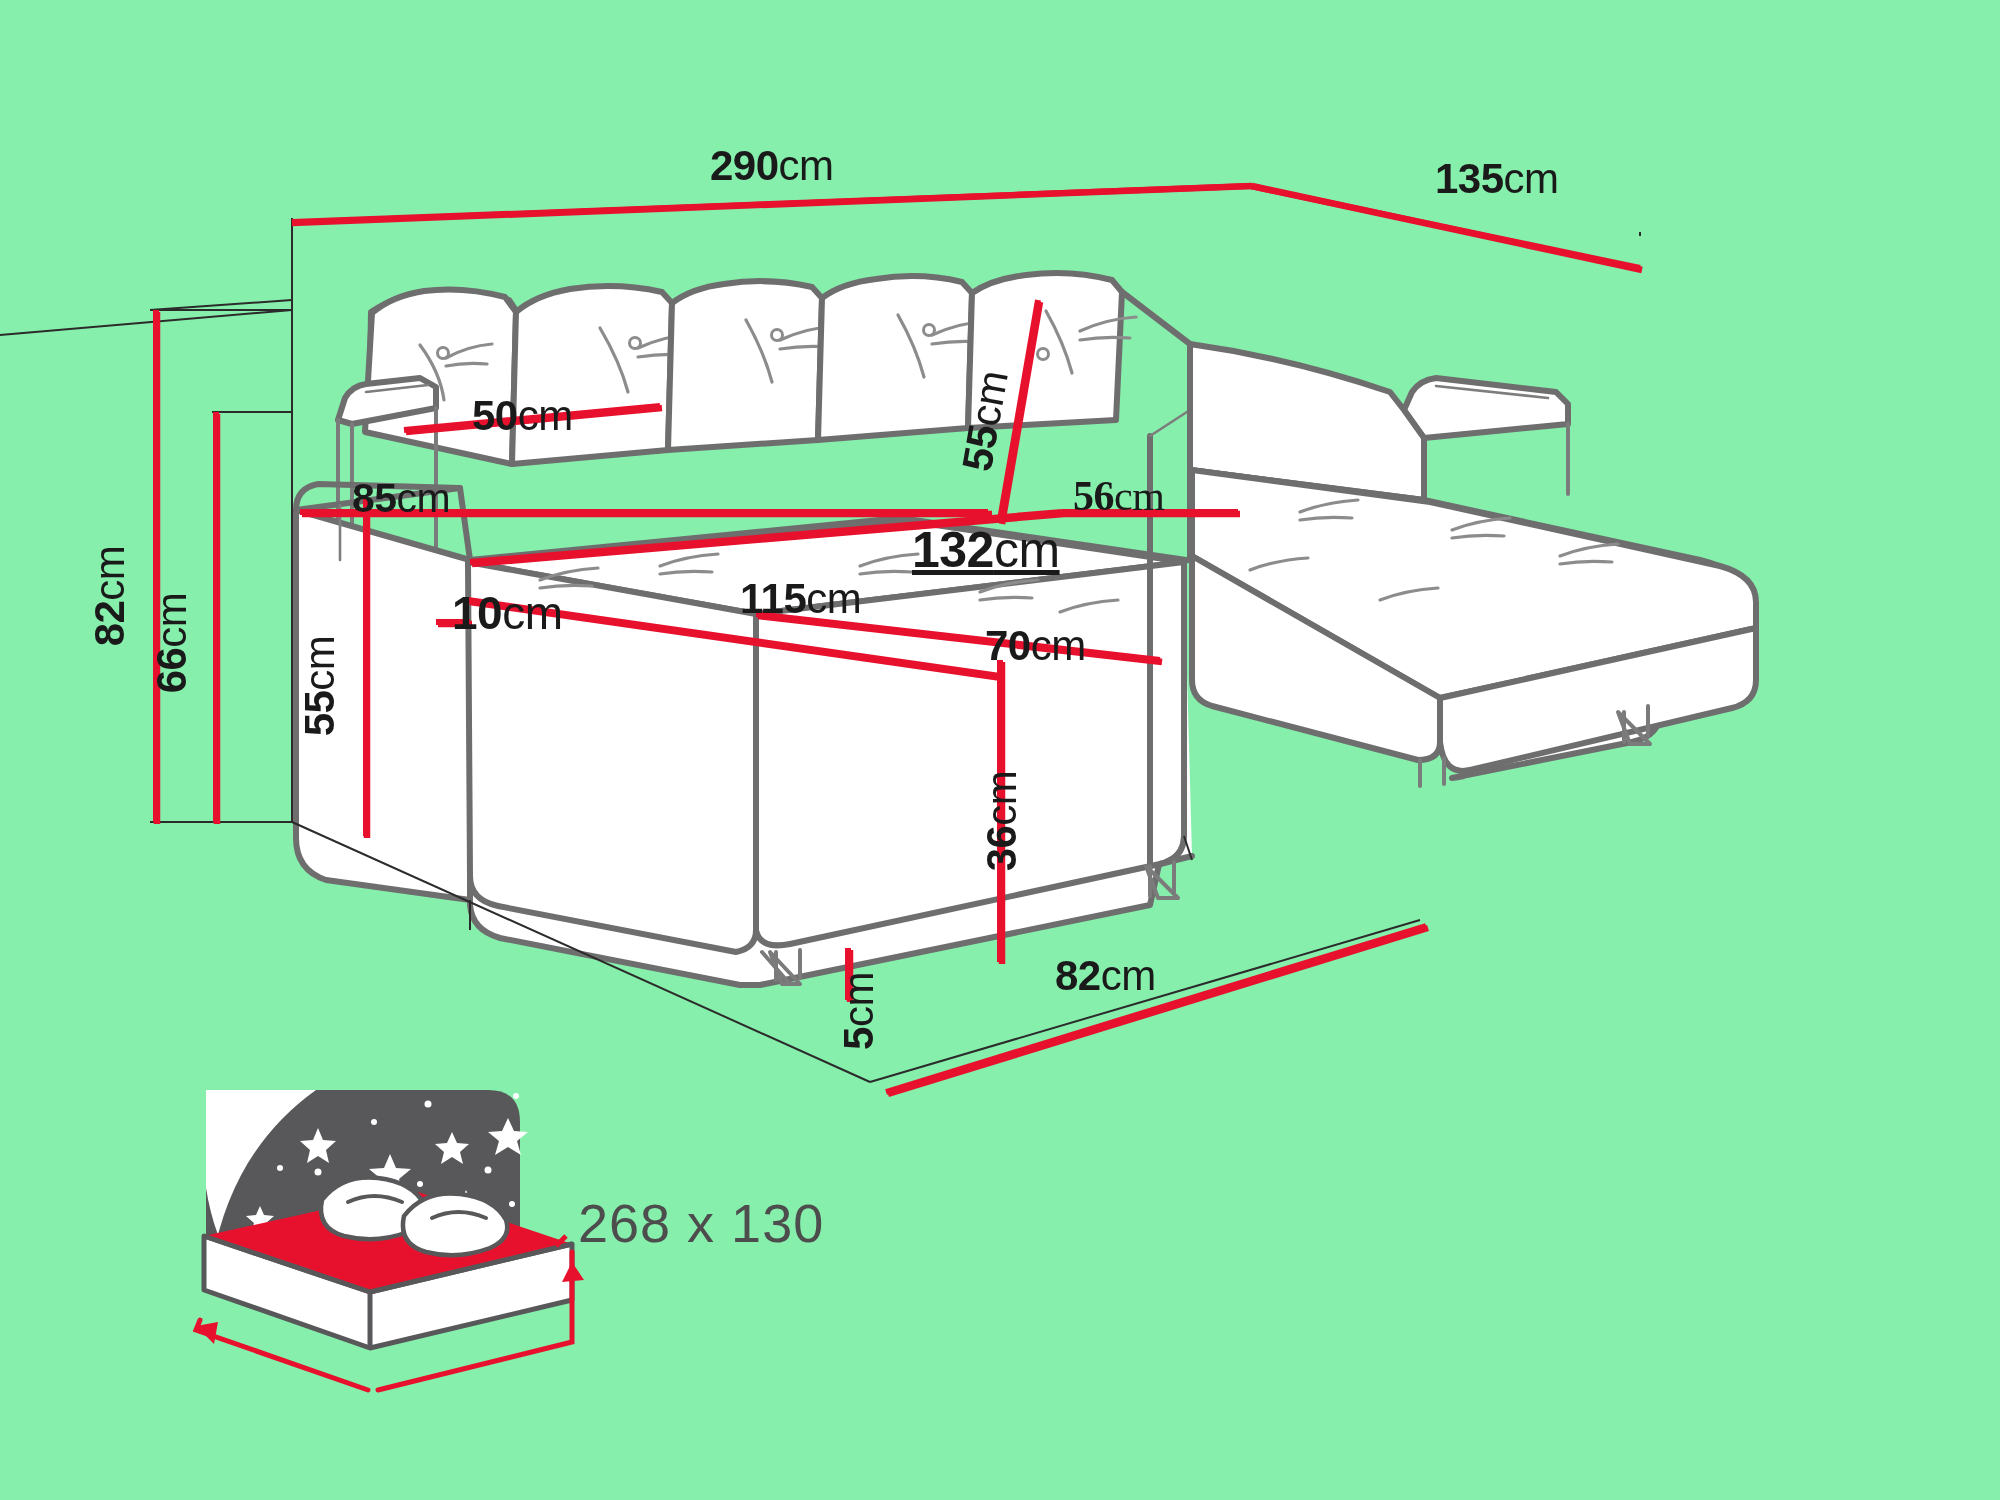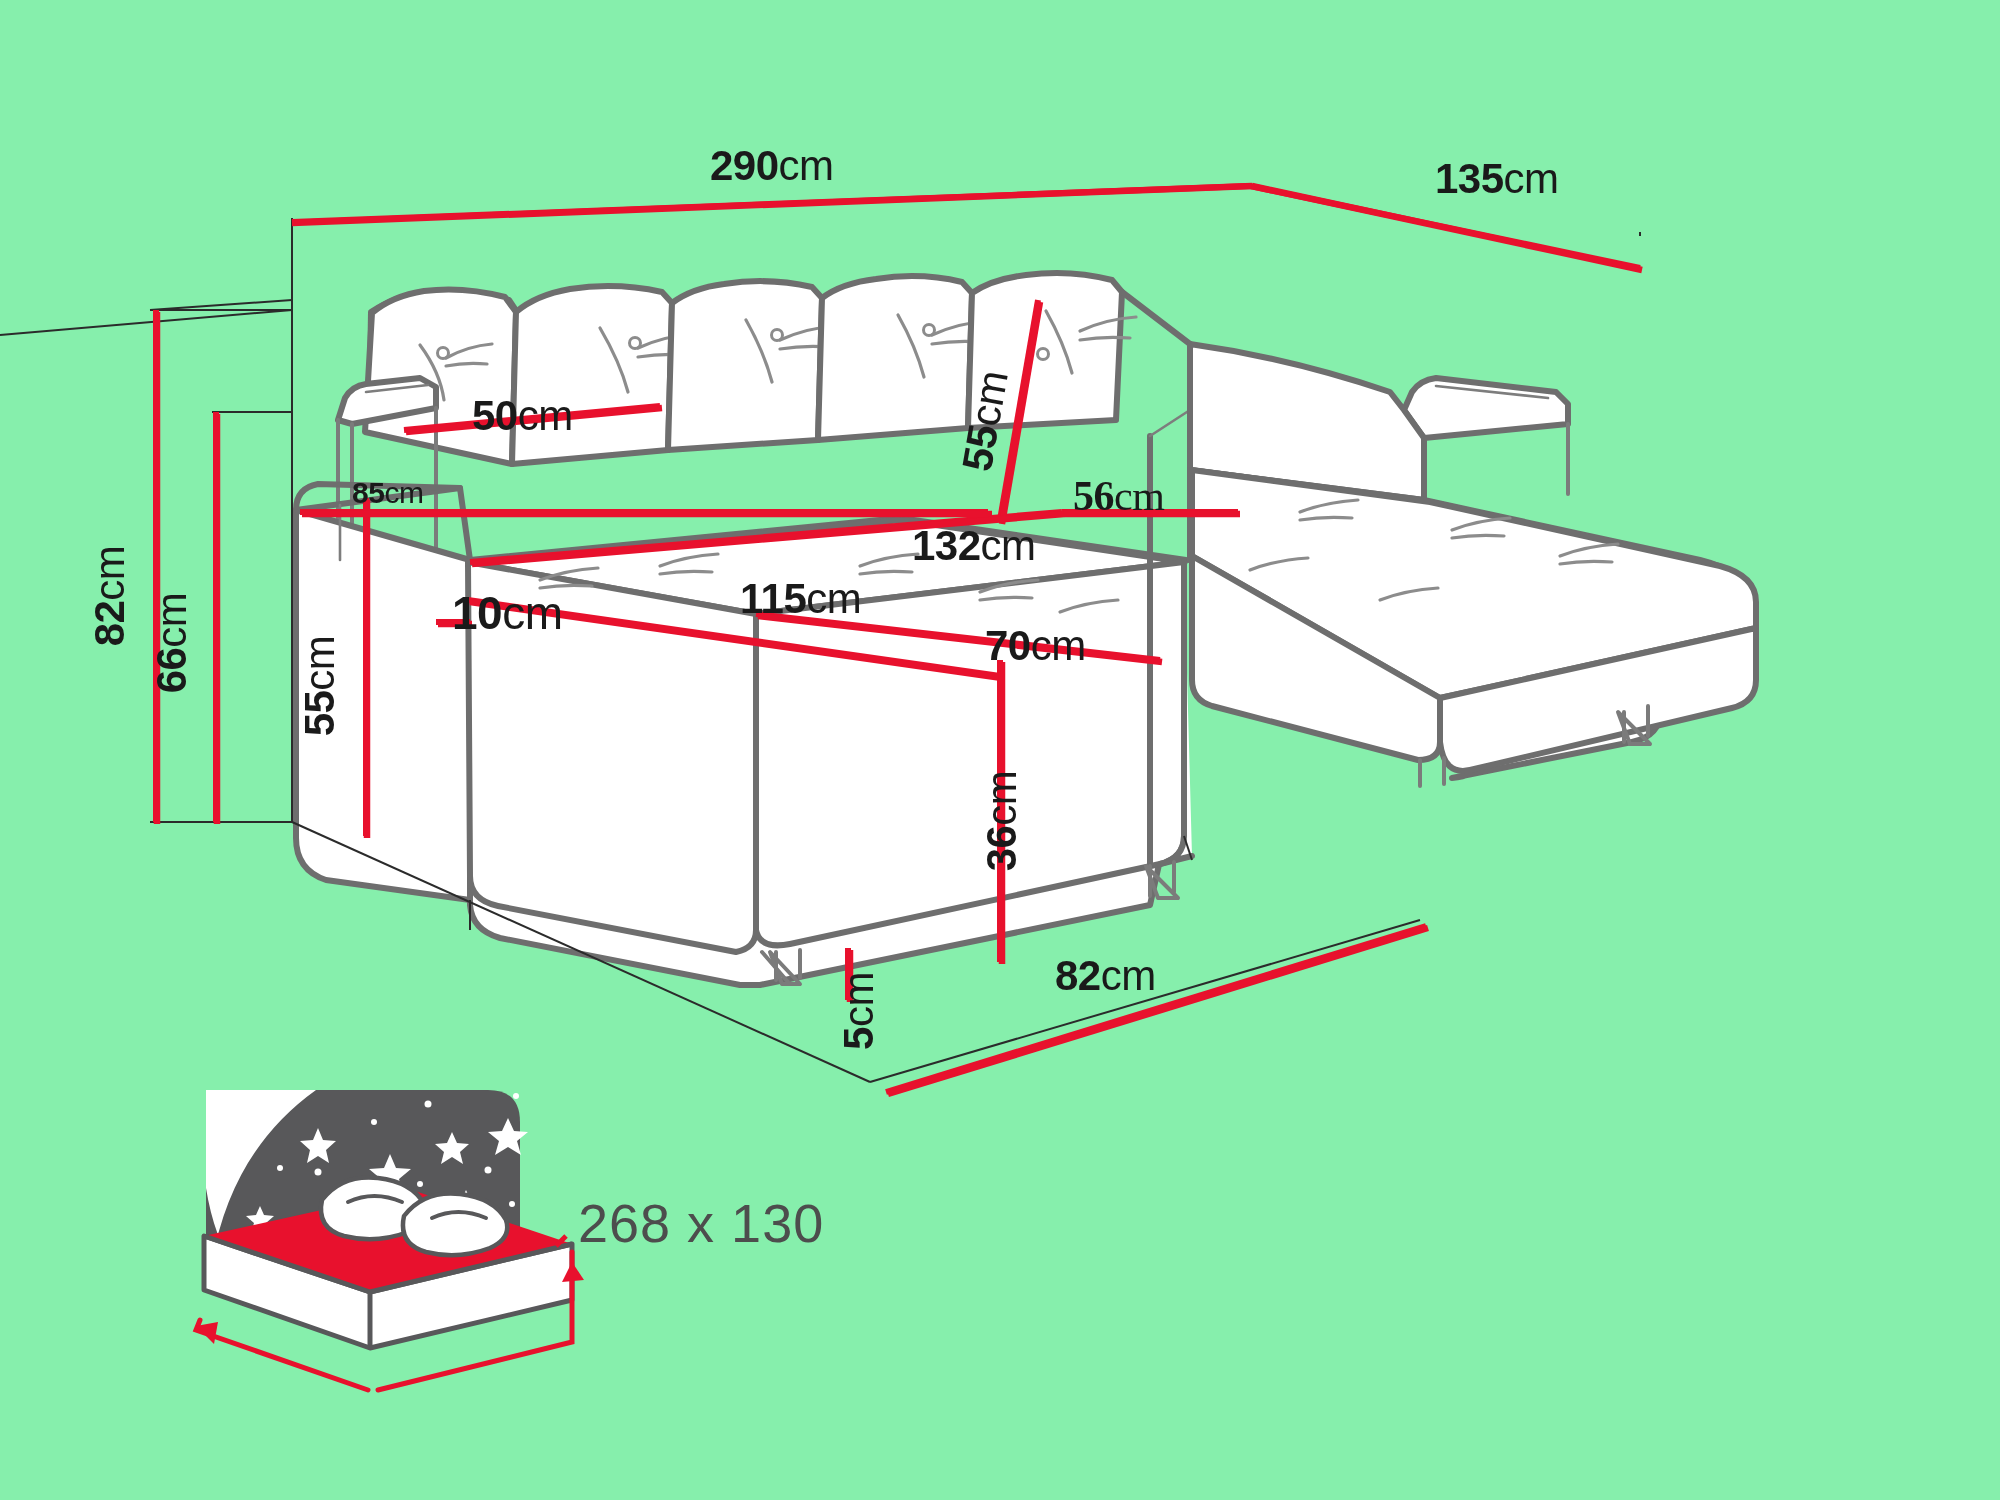--- a/index.html
+++ b/index.html
@@ -343,33 +343,33 @@
   </div>
 
   <div class="dimlabel" style="left:472px; top:395px; font-size:42px;">
     <span class="num">50</span><span class="unit">cm</span>
   </div>
 
   <div class="dimlabel" style="left:935px; top:400px; font-size:42px; transform:rotate(-80deg);">
     <span class="num">55</span><span class="unit">cm</span>
   </div>
 
-  <div class="dimlabel" style="left:352px; top:478px; font-size:30px;">
+  <div class="dimlabel" style="left:352px; top:478px; font-size:41px;">
     <span class="num">85</span><span class="unit">cm</span>
   </div>
 
   <div class="dimlabel" style="left:452px; top:590px; font-size:46px;">
     <span class="num">10</span><span class="unit">cm</span>
   </div>
 
   <div class="dimlabel" style="left:270px; top:665px; font-size:42px; transform:rotate(-90deg);">
     <span class="num">55</span><span class="unit">cm</span>
   </div>
 
-  <div class="dimlabel" style="left:912px; top:525px; font-size:42px;">
+  <div class="dimlabel" style="left:912px; top:525px; font-size:50px;text-decoration:underline;">
     <span class="num">132</span><span class="unit">cm</span>
   </div>
 
   <div class="dimlabel" style="left:1073px; top:475px; font-size:42px;font-family:Liberation Serif, serif;">
     <span class="num">56</span><span class="unit">cm</span>
   </div>
 
   <div class="dimlabel" style="left:740px; top:578px; font-size:42px;">
     <span class="num">115</span><span class="unit">cm</span>
   </div>

